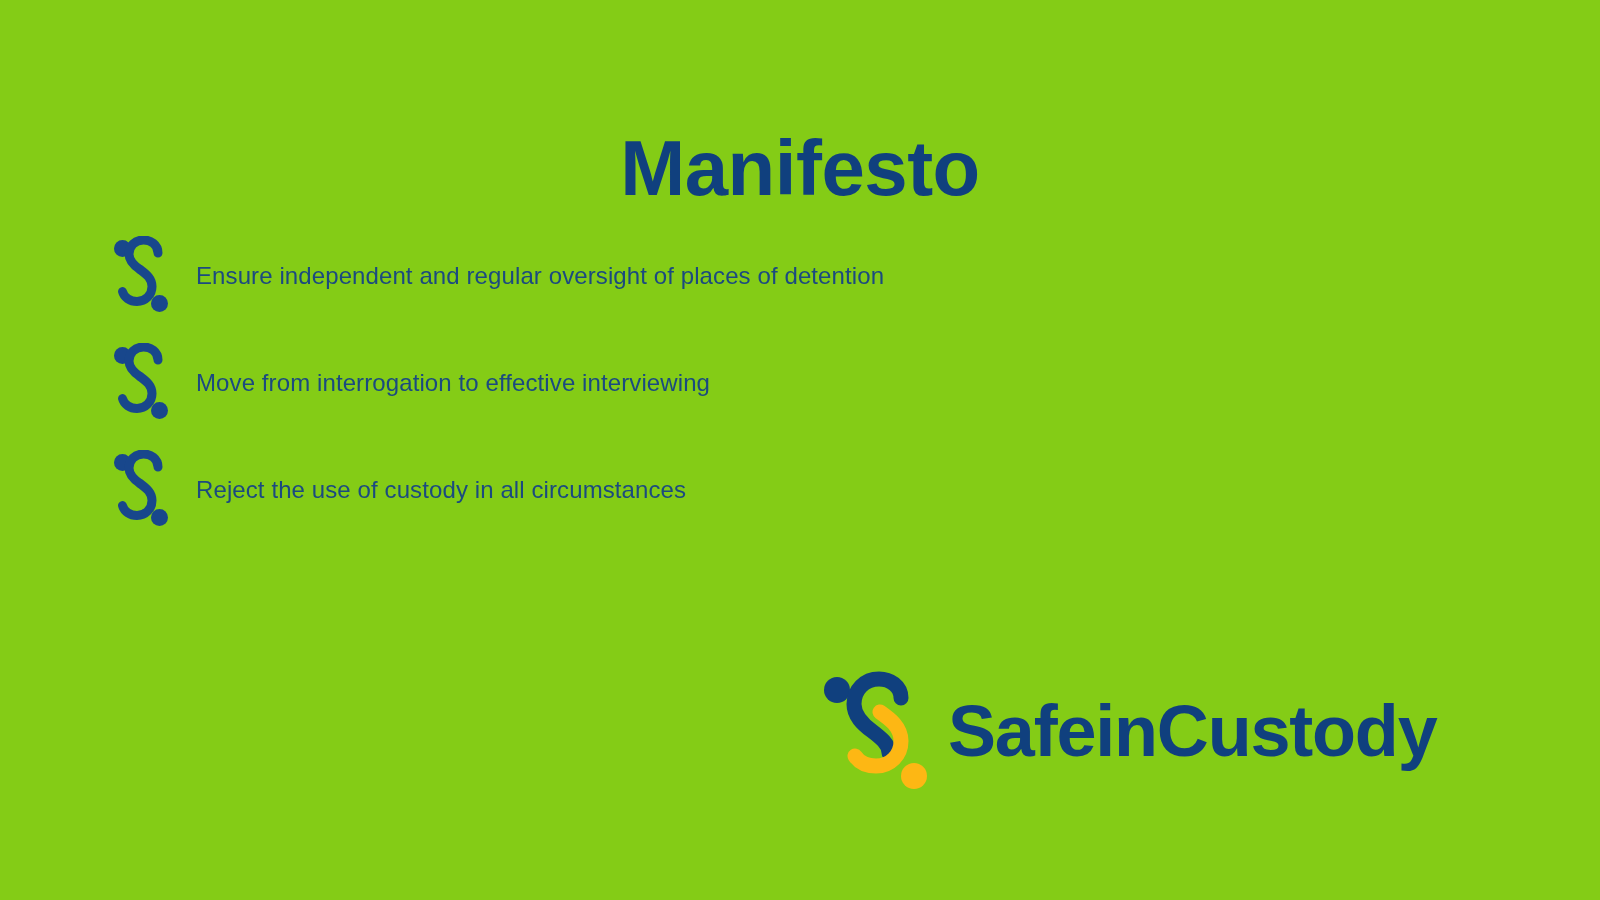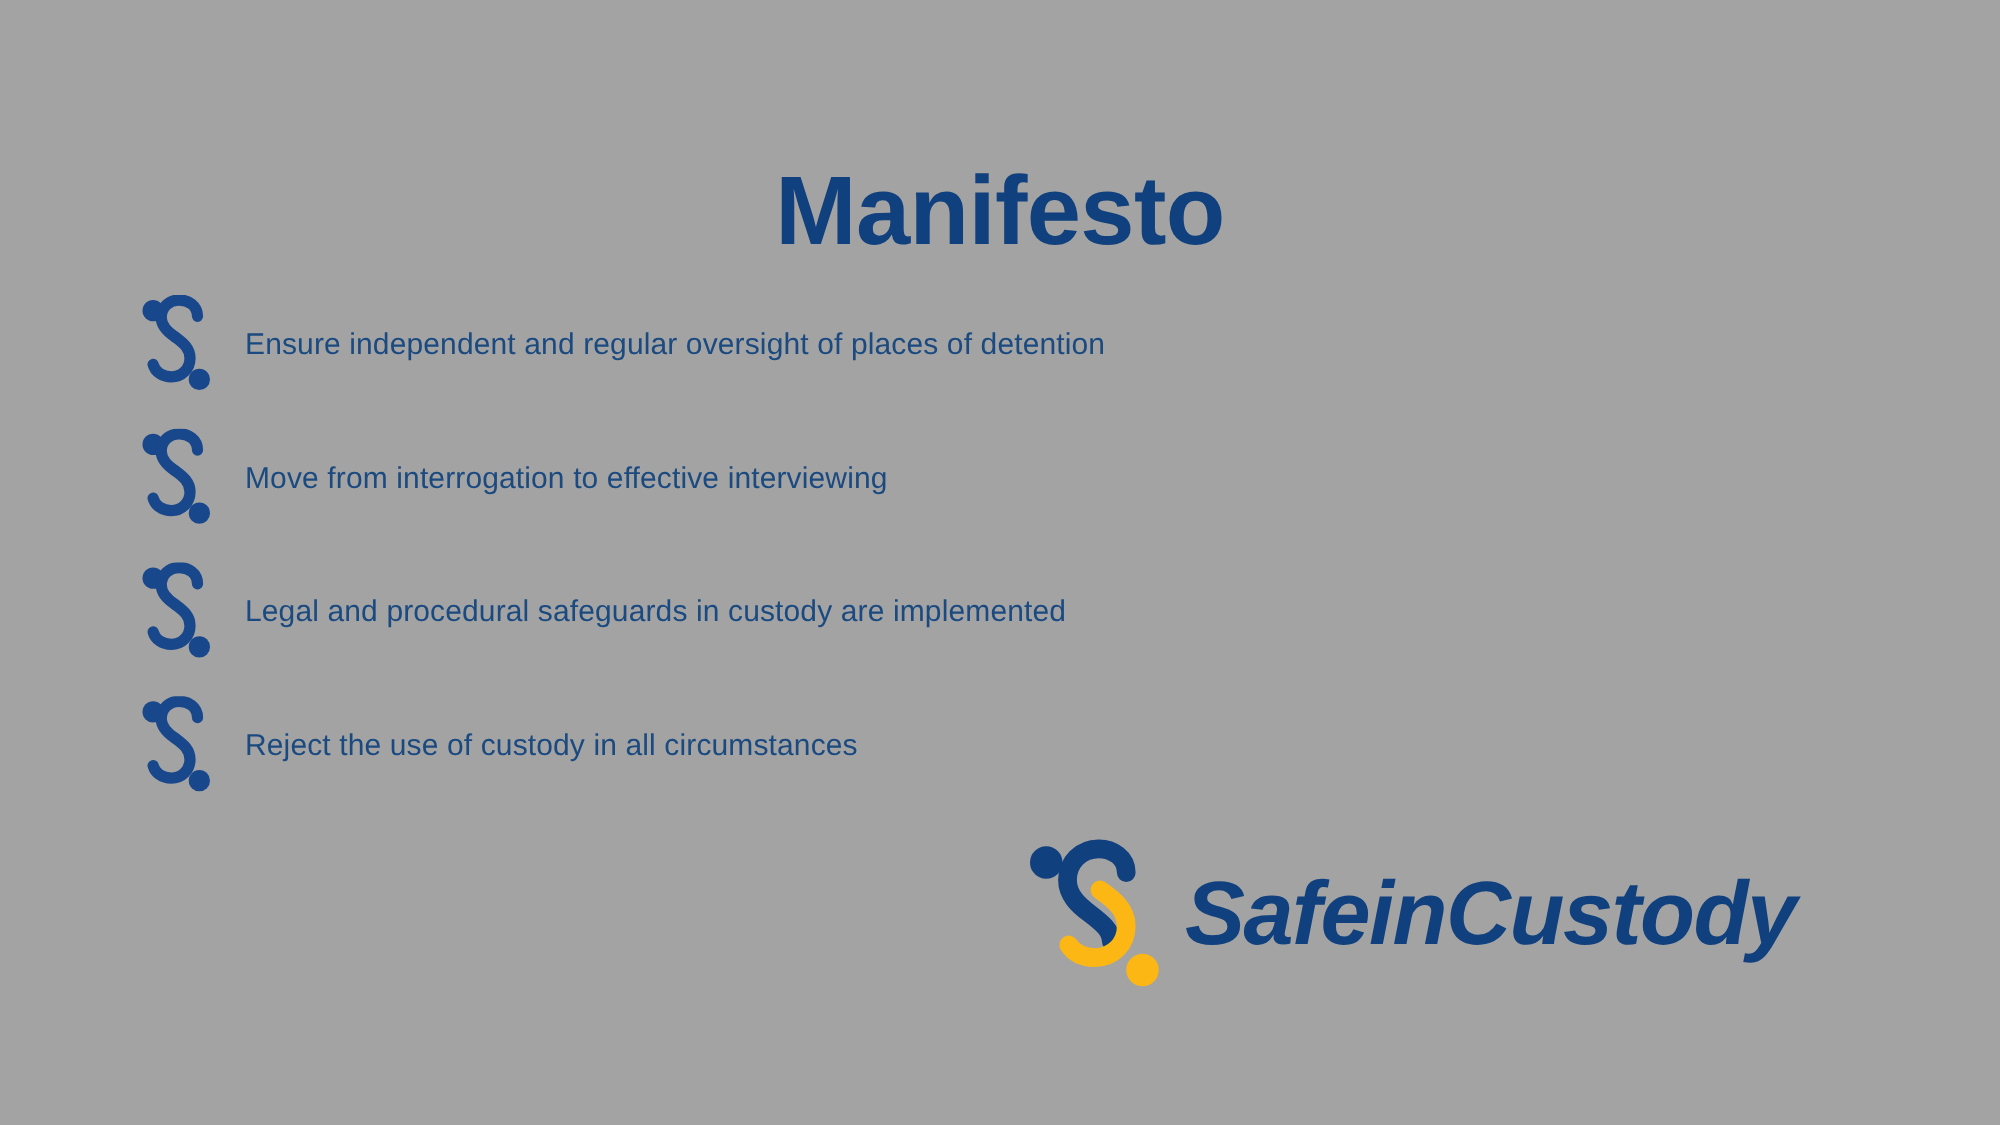--- a/index.html
+++ b/index.html
@@ -11,21 +11,21 @@
     height: 900px;
     background: #e7f3fd;
     font-family: "Liberation Sans", sans-serif;
     overflow: hidden;
     position: relative;
   }
 
   #slide {
     position: absolute;
     inset: 0;
-    background: #a3a3a3;
+    background: #84cc16;
   }
 
   
   #page-title {
     position: absolute;
     top: 76px;
     left: 0;
     width: 1600px;
     text-align: center;
     font-size: 78px;
@@ -70,21 +70,20 @@
 
   
   #brand-logo {
     position: absolute;
     left: 818px;
     top: 666px;
     width: 630px;
     height: 130px;
     display: flex;
     align-items: center;
-    font-style: italic;
   }
 
   #brand-mark {
     flex: 0 0 auto;
     width: 124px;
     height: 130px;
     display: block;
   }
 
   #brand-wordmark {
@@ -123,31 +122,20 @@
         <svg viewBox="0 0 62 80" width="62" height="80" aria-hidden="true">
           <circle cx="12.5" cy="12.5" r="8.5" fill="#18478c"></circle>
           <path d="M48 17 C48 8.5 40.5 4 33.5 4 C25 4 19 10 19 18 C19 25 24 29.5 30 33.5" stroke="#18478c" stroke-width="9" stroke-linecap="round" fill="none"></path>
           <path d="M30 33.5 C37 38.5 42 43 42 50.5 C42 59 35.5 65.5 27 65.5 C20 65.5 14 61.5 12.5 55.5" stroke="#18478c" stroke-width="9" stroke-linecap="round" fill="none"></path>
           <circle cx="49.5" cy="67.5" r="8.5" fill="#18478c"></circle>
         </svg>
       </span>
       <span class="manifesto-text">Move from interrogation to effective interviewing</span>
     </li>
 
-    <li class="manifesto-item">
-      <span class="bullet-mark">
-        <svg viewBox="0 0 62 80" width="62" height="80" aria-hidden="true">
-          <circle cx="12.5" cy="12.5" r="8.5" fill="#18478c"></circle>
-          <path d="M48 17 C48 8.5 40.5 4 33.5 4 C25 4 19 10 19 18 C19 25 24 29.5 30 33.5" stroke="#18478c" stroke-width="9" stroke-linecap="round" fill="none"></path>
-          <path d="M30 33.5 C37 38.5 42 43 42 50.5 C42 59 35.5 65.5 27 65.5 C20 65.5 14 61.5 12.5 55.5" stroke="#18478c" stroke-width="9" stroke-linecap="round" fill="none"></path>
-          <circle cx="49.5" cy="67.5" r="8.5" fill="#18478c"></circle>
-        </svg>
-      </span>
-      <span class="manifesto-text">Legal and procedural safeguards in custody are implemented</span>
-    </li>
 
     <li class="manifesto-item">
       <span class="bullet-mark">
         <svg viewBox="0 0 62 80" width="62" height="80" aria-hidden="true">
           <circle cx="12.5" cy="12.5" r="8.5" fill="#18478c"></circle>
           <path d="M48 17 C48 8.5 40.5 4 33.5 4 C25 4 19 10 19 18 C19 25 24 29.5 30 33.5" stroke="#18478c" stroke-width="9" stroke-linecap="round" fill="none"></path>
           <path d="M30 33.5 C37 38.5 42 43 42 50.5 C42 59 35.5 65.5 27 65.5 C20 65.5 14 61.5 12.5 55.5" stroke="#18478c" stroke-width="9" stroke-linecap="round" fill="none"></path>
           <circle cx="49.5" cy="67.5" r="8.5" fill="#18478c"></circle>
         </svg>
       </span>

